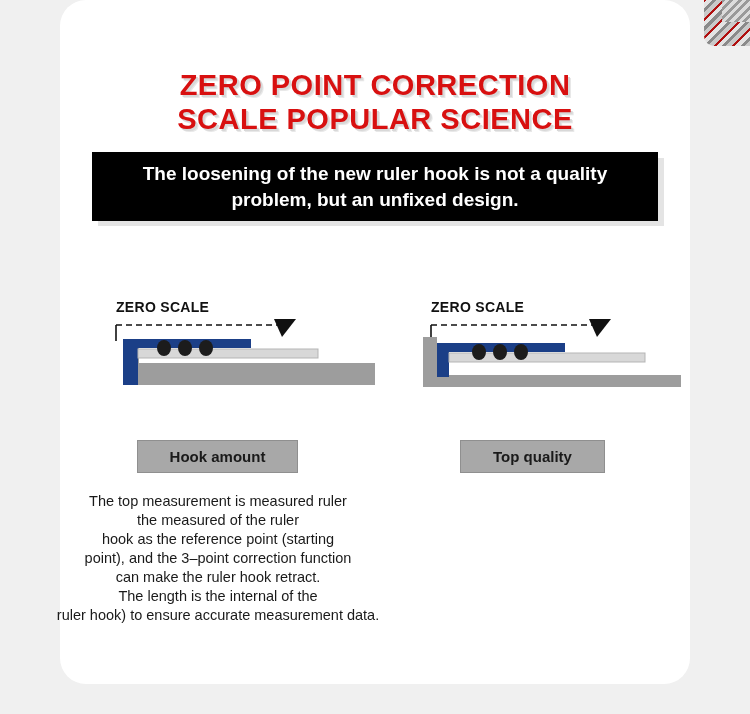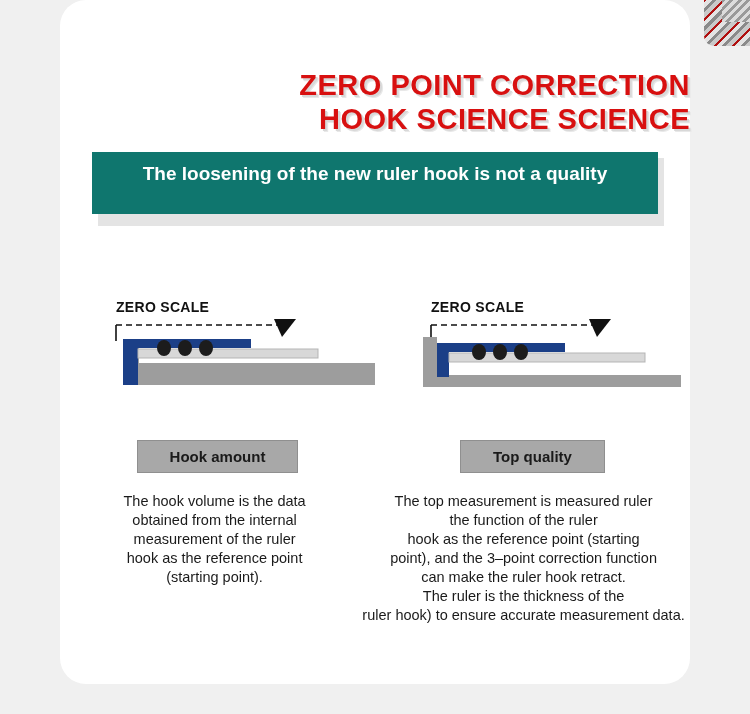--- a/index.html
+++ b/index.html
@@ -64,21 +64,21 @@
     background: #f0f0f0;
     z-index: 0;
   }
 
   
   .title-block {
     position: absolute;
     left: 0;
     top: 68px;
     width: 630px;
-    text-align: right;
+    text-align: center;
   }
   .title-line {
     font-size: 29px;
     font-weight: bold;
     color: #d81010;
     letter-spacing: 0.5px;
     line-height: 34px;
     text-shadow: 2px 2px 0 #d8d8d8, 3px 3px 0 #e8e8e8;
   }
 
@@ -94,21 +94,21 @@
     left: 6px;
     top: 6px;
     width: 566px;
     height: 68px;
     background: #e4e4e4;
   }
   .banner {
     position: relative;
     width: 566px;
     min-height: 62px;
-    background: #0f766e;
+    background: #000000;
     color: #ffffff;
     font-size: 19px;
     font-weight: bold;
     line-height: 26px;
     text-align: center;
     padding: 9px 0 8px 0;
     box-sizing: border-box;
   }
   .banner-line { display: block; }
 
@@ -181,27 +181,28 @@
 <body>
 
 <div class="page-bg"></div>
 <div class="corner-deco"></div>
 <div class="corner-deco-2"></div>
 
 <div class="card">
 
   <div class="title-block">
     <div class="title-line">ZERO POINT CORRECTION</div>
-    <div class="title-line">HOOK SCIENCE SCIENCE</div>
+    <div class="title-line">SCALE POPULAR SCIENCE</div>
   </div>
 
   <div class="banner-wrap">
     <div class="banner-shadow"></div>
     <div class="banner">
       <span class="banner-line">The loosening of the new ruler hook is not a quality</span>
+      <span class="banner-line">problem, but an unfixed design.</span>
     </div>
   </div>
 
   <div class="panels">
 
     <div class="panel">
       <div class="zero-label" style="left:56px; top:14px;">ZERO SCALE</div>
       <svg class="caliper-svg" width="315" height="130" viewBox="0 0 315 130">
 
         <line x1="56" y1="40" x2="222" y2="40" stroke="#111" stroke-width="1.6" stroke-dasharray="6,4"></line>
@@ -249,31 +250,24 @@
   <div class="amount-row">
     <div class="amount-cell">
       <div class="amount-chip">Hook amount</div>
     </div>
     <div class="amount-cell">
       <div class="amount-chip">Top quality</div>
     </div>
   </div>
 
   <div class="desc-row">
-    <div class="desc-cell left">
-      <span class="desc-line">The hook volume is the data</span>
-      <span class="desc-line">obtained from the internal</span>
-      <span class="desc-line">measurement of the ruler</span>
-      <span class="desc-line">hook as the reference point</span>
-      <span class="desc-line">(starting point).</span>
-    </div>
     <div class="desc-cell right">
       <span class="desc-line">The top measurement is measured ruler</span>
-      <span class="desc-line">the function of the ruler</span>
+      <span class="desc-line">the measured of the ruler</span>
       <span class="desc-line">hook as the reference point (starting</span>
       <span class="desc-line">point), and the 3–point  correction function</span>
       <span class="desc-line">can make the ruler hook retract.</span>
-      <span class="desc-line">The ruler is the thickness of the</span>
+      <span class="desc-line">The length is the internal of the</span>
       <span class="desc-line">ruler hook) to ensure accurate measurement data.</span>
     </div>
   </div>
 
 </div>
 
 </body></html>

